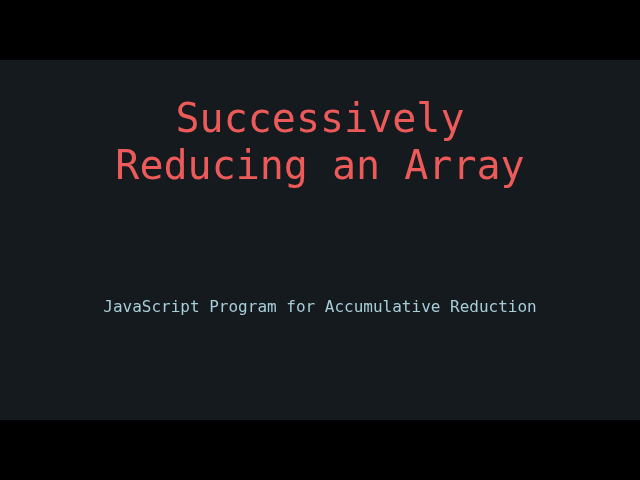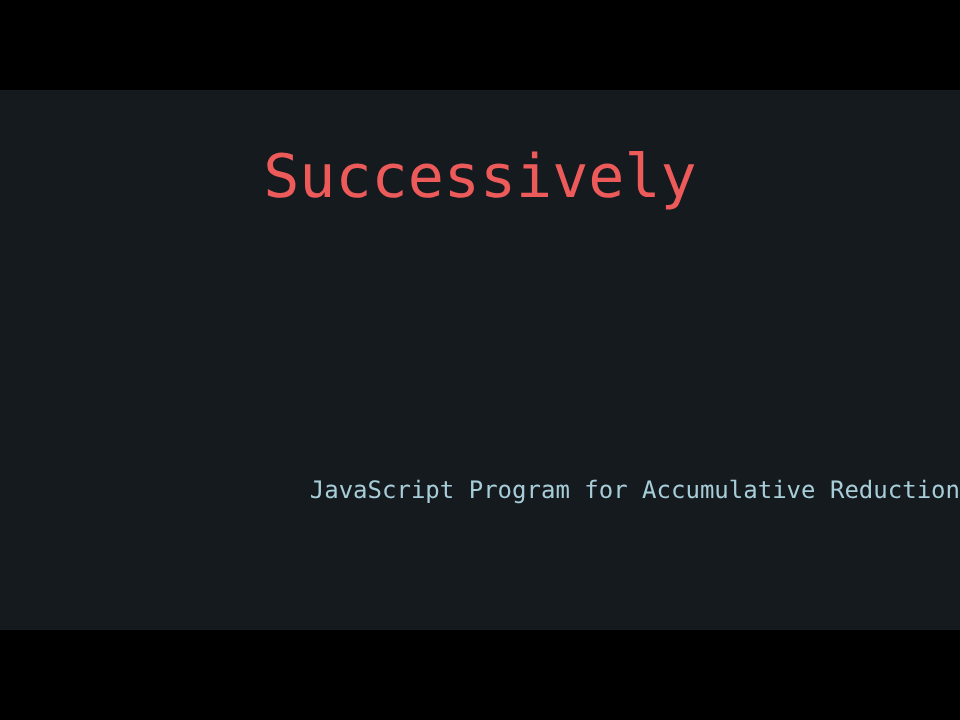--- a/index.html
+++ b/index.html
@@ -59,23 +59,23 @@
     line-height: 47px;
     font-weight: 400;
     color: #ec5a5a;
     letter-spacing: 0px;
     white-space: pre;
   }
 
   #subtitle-block {
     position: absolute;
     left: 0;
-    top: 256px;
+    top: 236px;
     width: 640px;
-    text-align: right;
+    text-align: center;
   }
 
   .subtitle-line {
     display: block;
     font-family: "DejaVu Sans Mono", "Liberation Mono", monospace;
     font-size: 16px;
     line-height: 22px;
     font-weight: 400;
     color: #a7cdd8;
     letter-spacing: 0px;
@@ -86,20 +86,21 @@
 <body>
 
 <div id="slide-frame">
 
   <div class="letterbox top"></div>
 
   <div id="content-band">
 
     <div id="title-block">
       <span class="title-line">Successively</span>
+      <span class="title-line">Reducing an Array</span>
     </div>
 
     <div id="subtitle-block">
       <span class="subtitle-line">JavaScript Program for Accumulative Reduction</span>
     </div>
 
   </div>
 
   <div class="letterbox bottom"></div>
 

